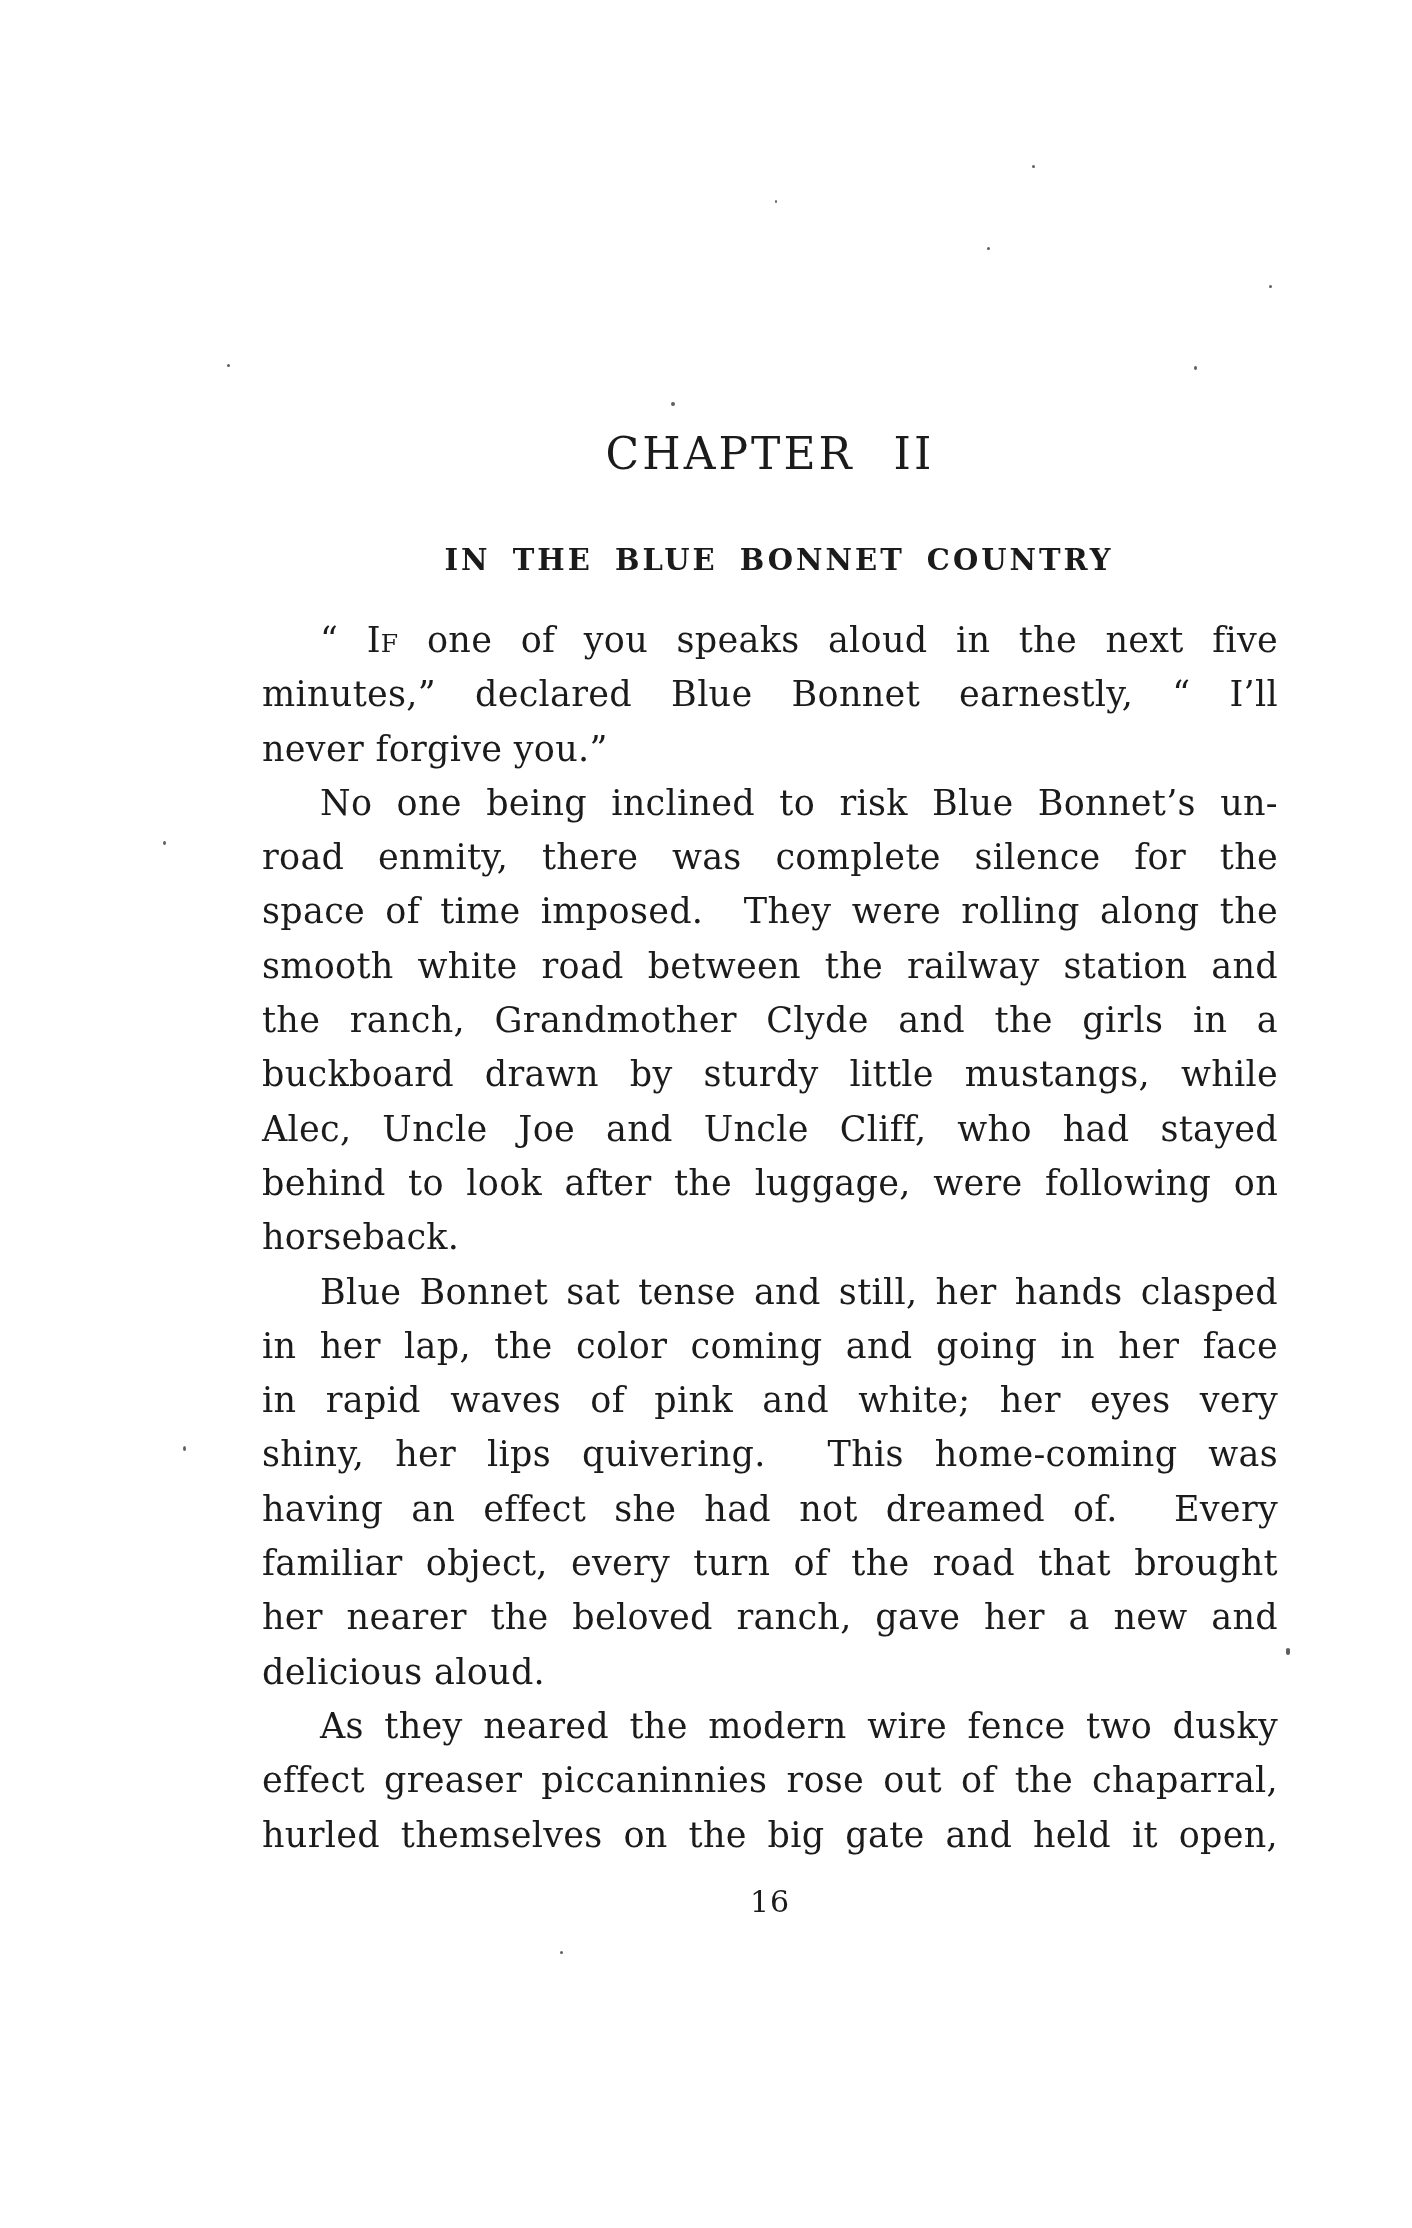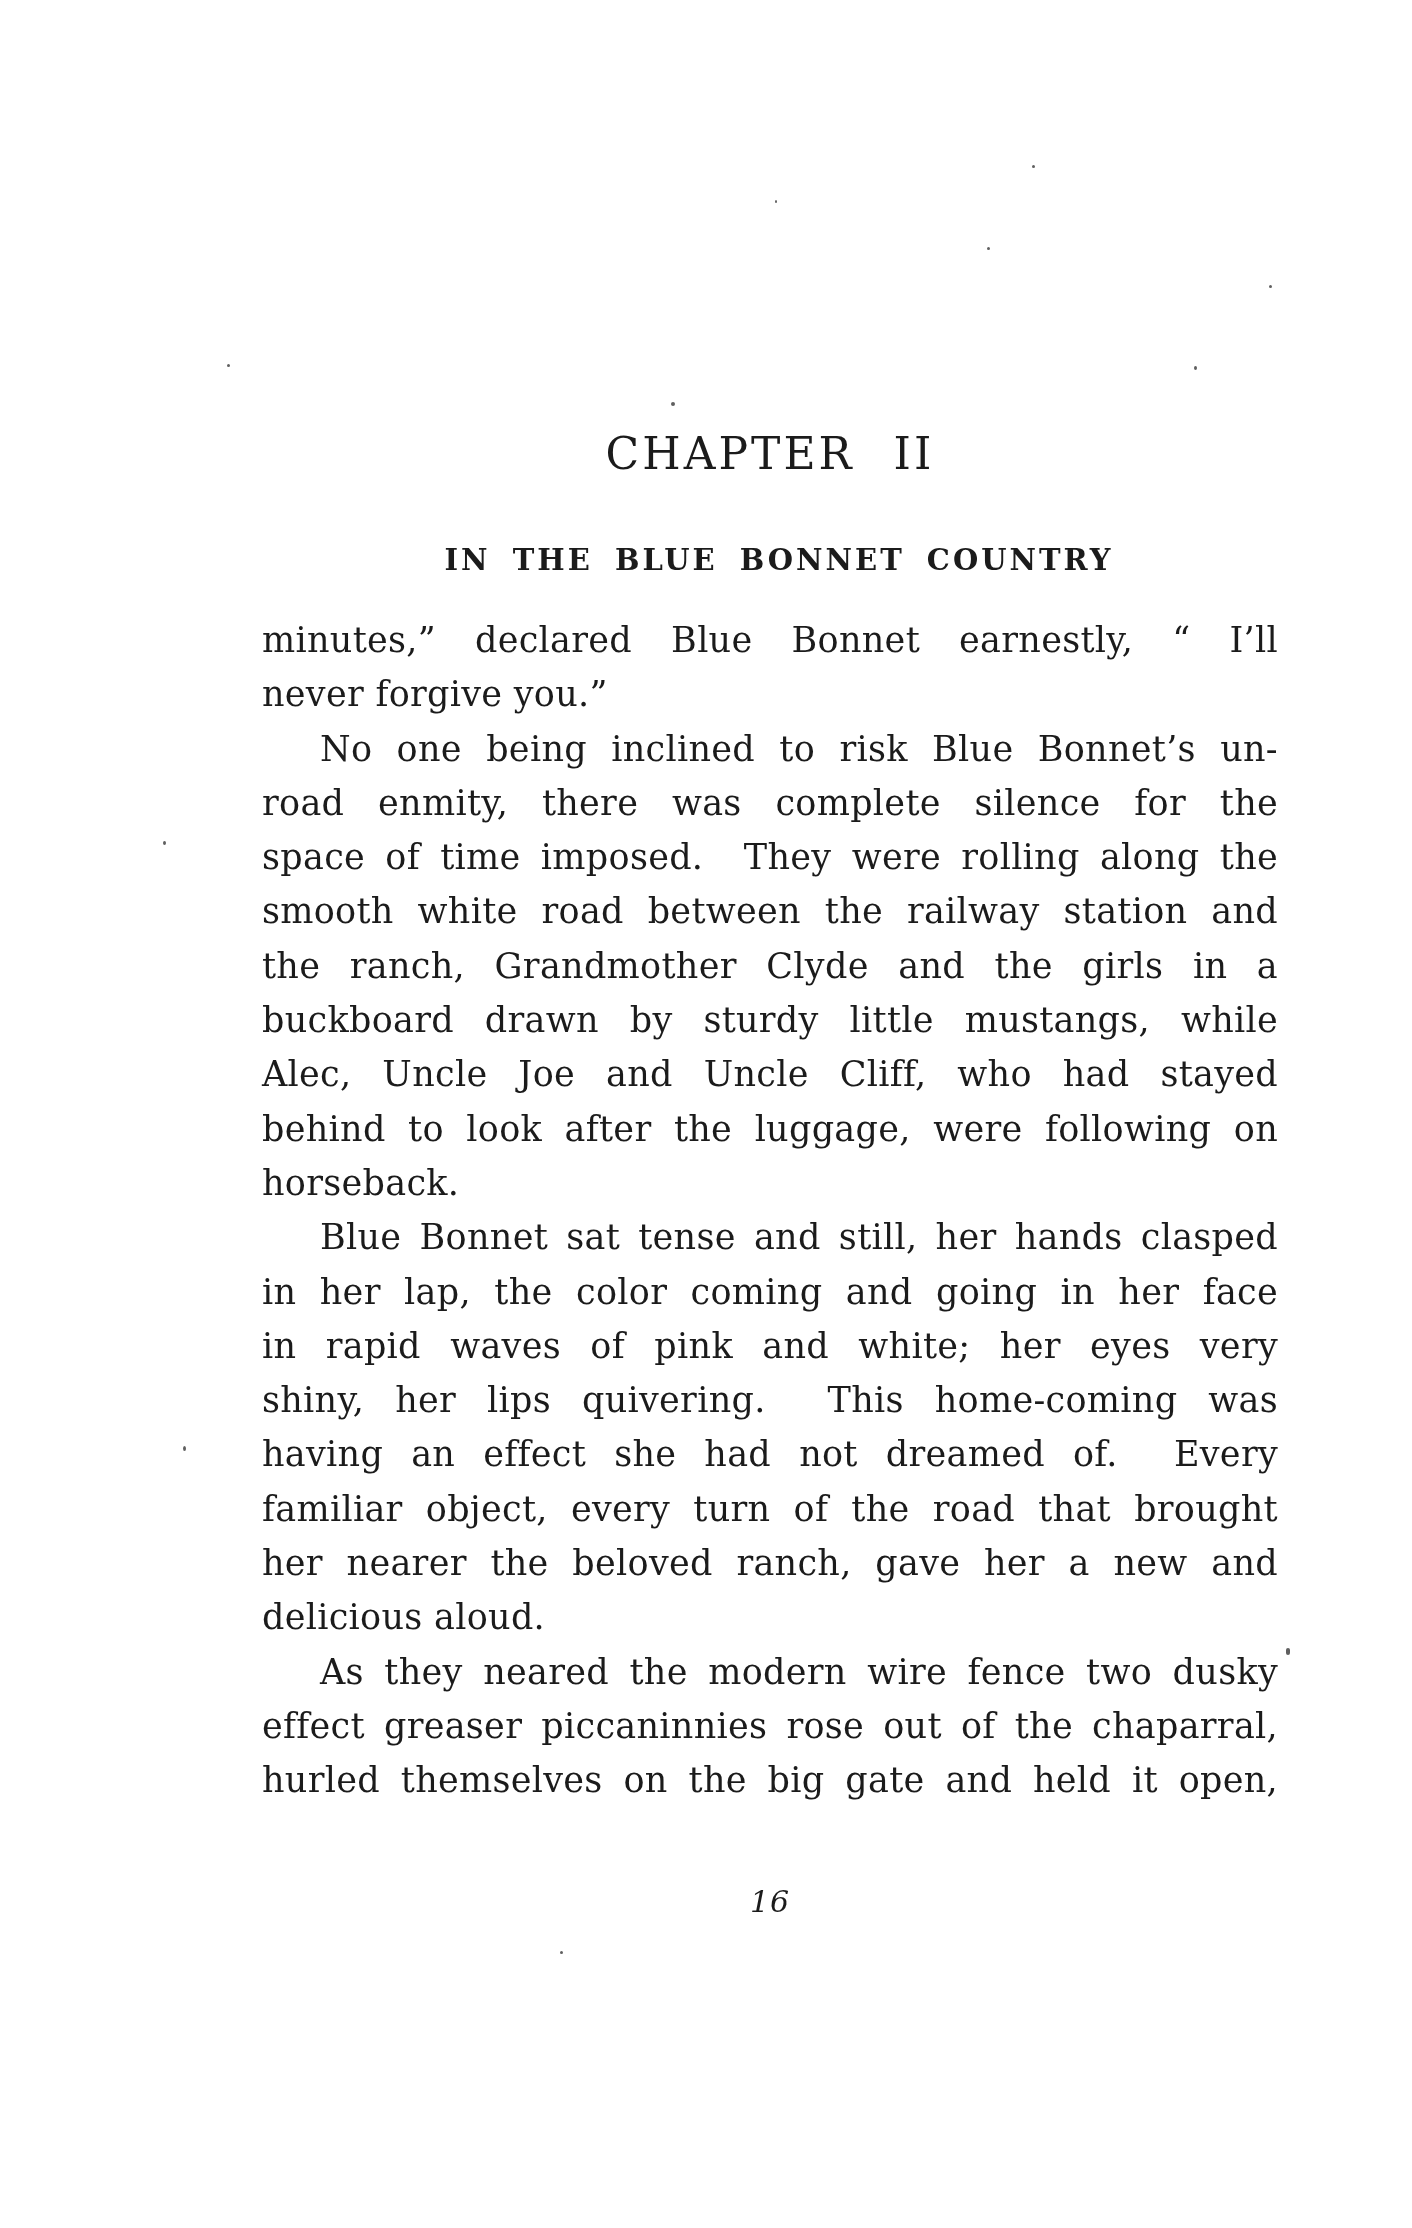--- a/index.html
+++ b/index.html
@@ -68,39 +68,39 @@
     font-variant: small-caps;
   }
   .page-number {
     position: absolute;
     top: 1884px;
     left: 262px;
     width: 1016px;
     text-align: center;
     font-size: 30px;
     letter-spacing: 1px;
-    font-style: italic;
   }
   .speck {
     position: absolute;
     background: #2a2a2a;
     border-radius: 50%;
     opacity: 0.75;
   }
 </style>
 </head>
 <body>
 
 <div class="page">
 
   <h1 class="chapter-title">CHAPTER II</h1>
 
   <h2 class="section-title">IN THE BLUE BONNET COUNTRY</h2>
 
   <div class="body-text">
+    <div class="line indent"><span>“ </span><span class="sc">If</span><span> one of you speaks aloud in the next five</span></div>
     <div class="line">minutes,” declared Blue Bonnet earnestly, “ I’ll</div>
     <div class="line plast">never forgive you.”</div>
     <div class="line indent">No one being inclined to risk Blue Bonnet’s un-</div>
     <div class="line">road enmity, there was complete silence for the</div>
     <div class="line">space of time imposed.&nbsp; They were rolling along the</div>
     <div class="line">smooth white road between the railway station and</div>
     <div class="line">the ranch, Grandmother Clyde and the girls in a</div>
     <div class="line">buckboard drawn by sturdy little mustangs, while</div>
     <div class="line">Alec, Uncle Joe and Uncle Cliff, who had stayed</div>
     <div class="line">behind to look after the luggage, were following on</div>

